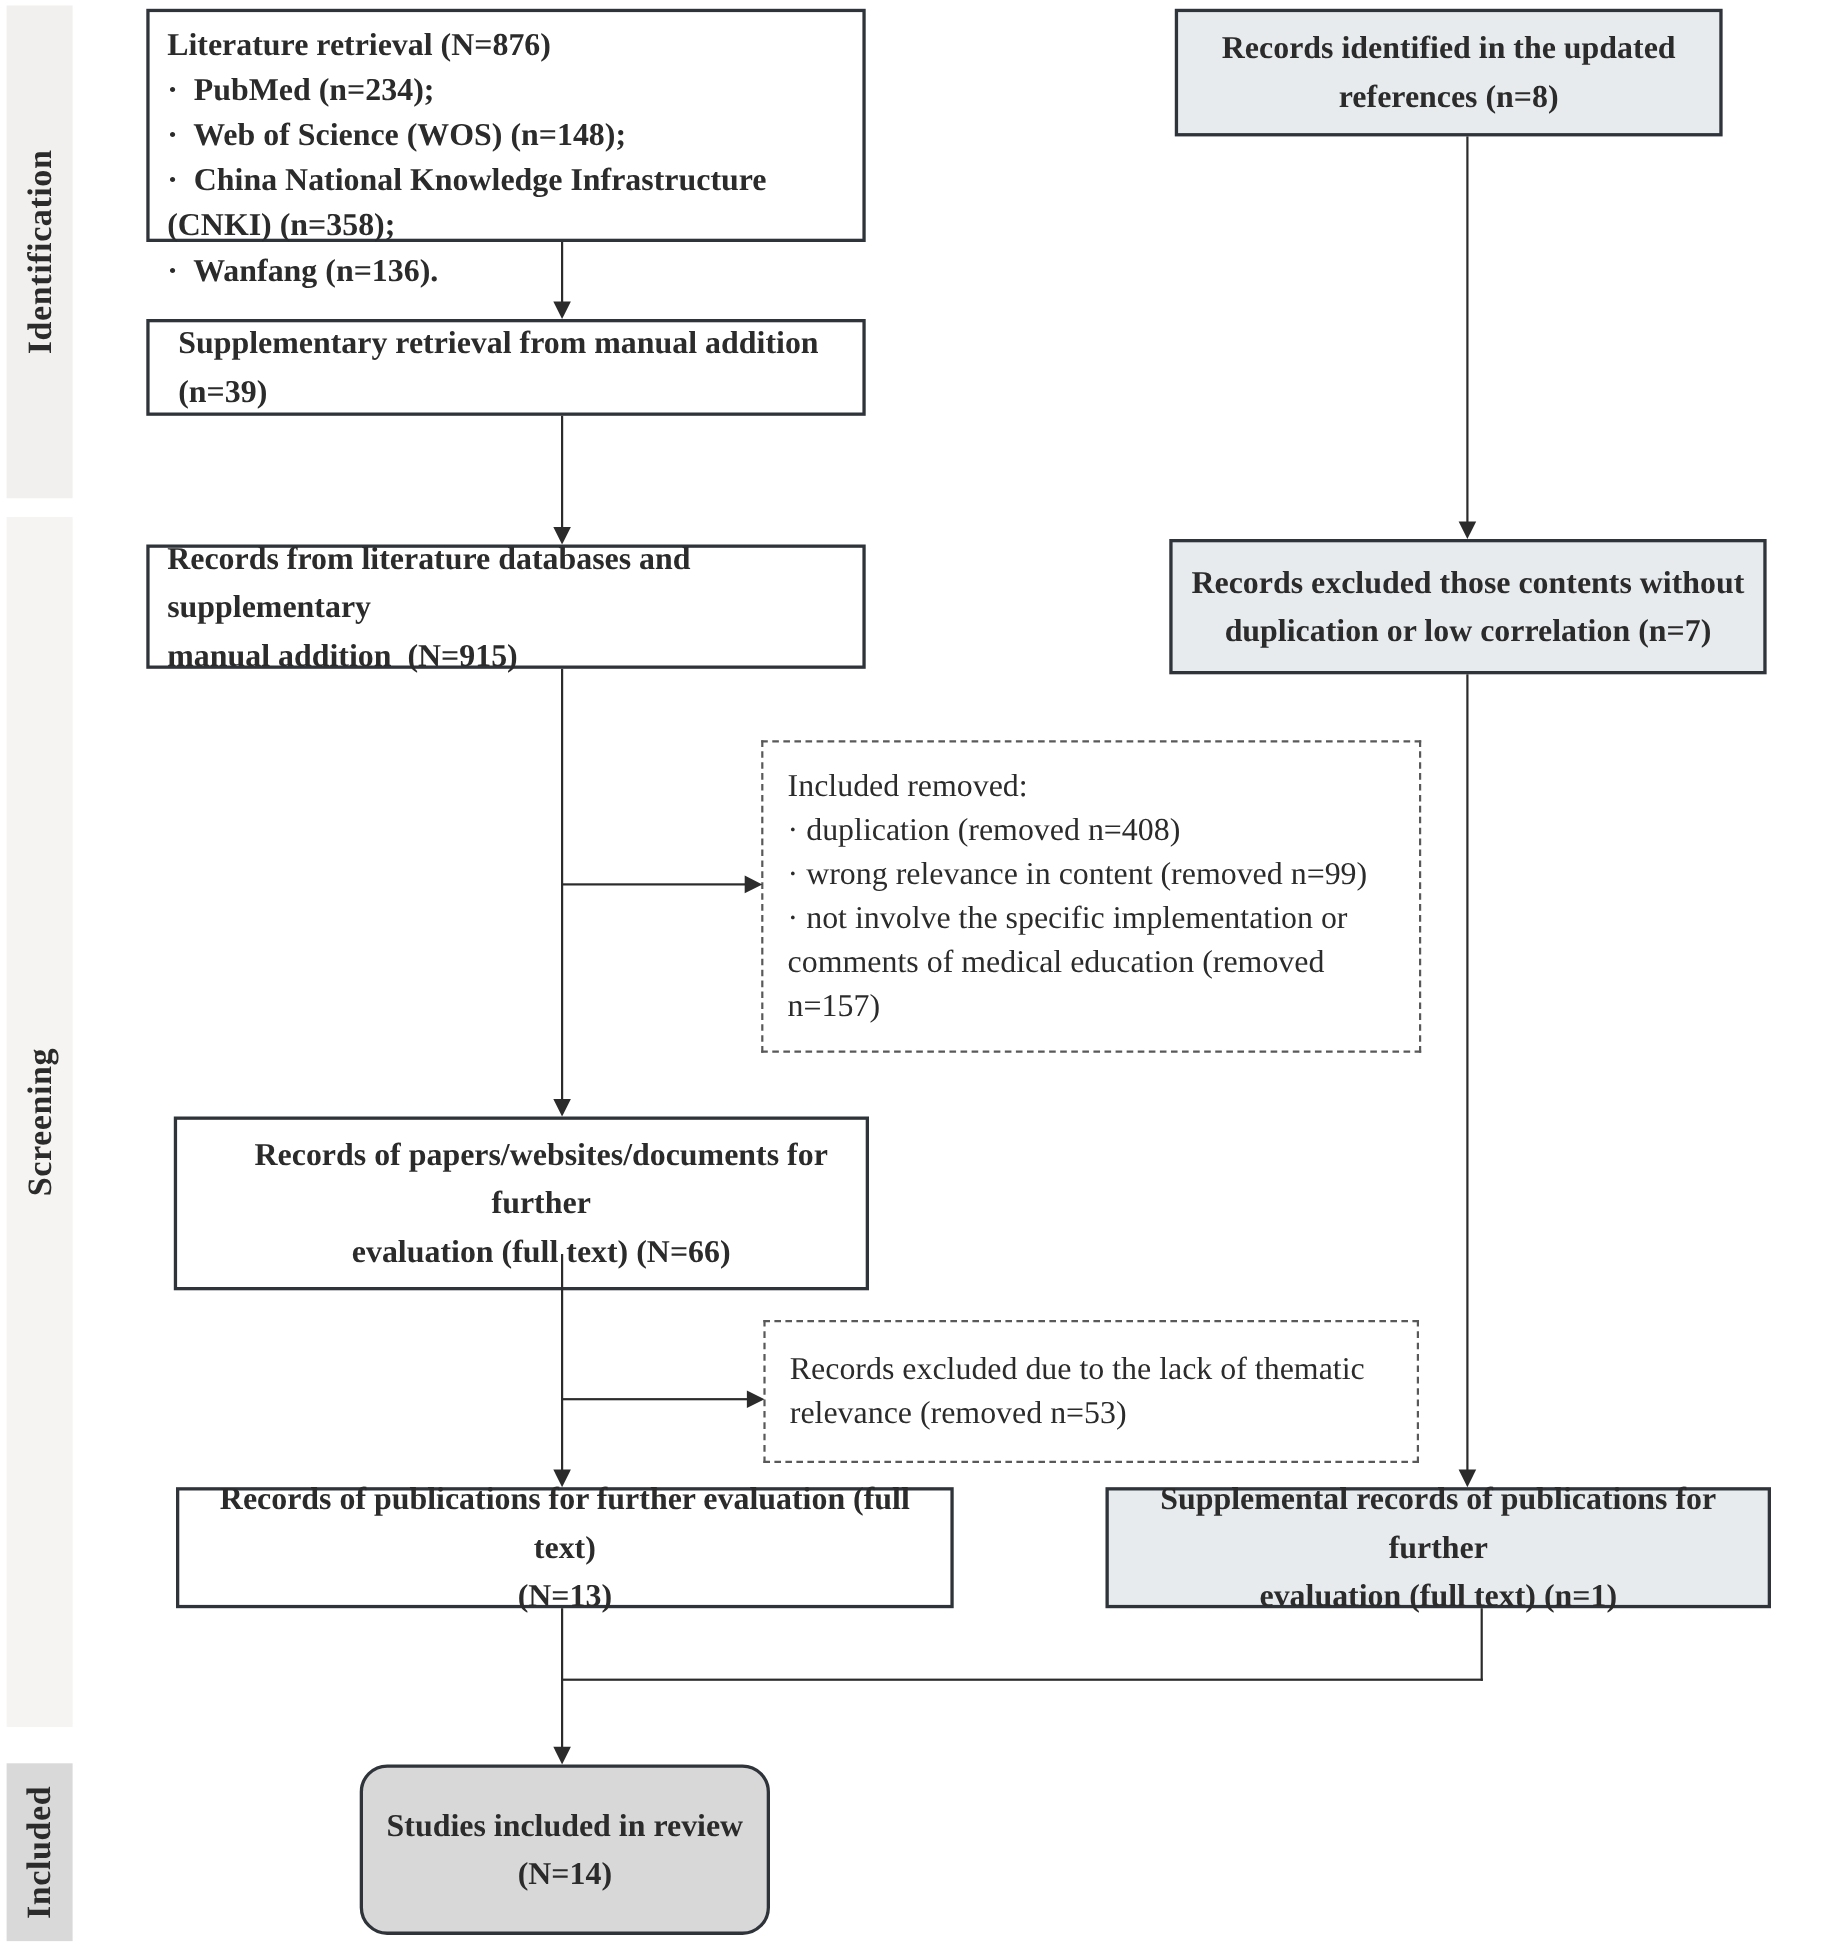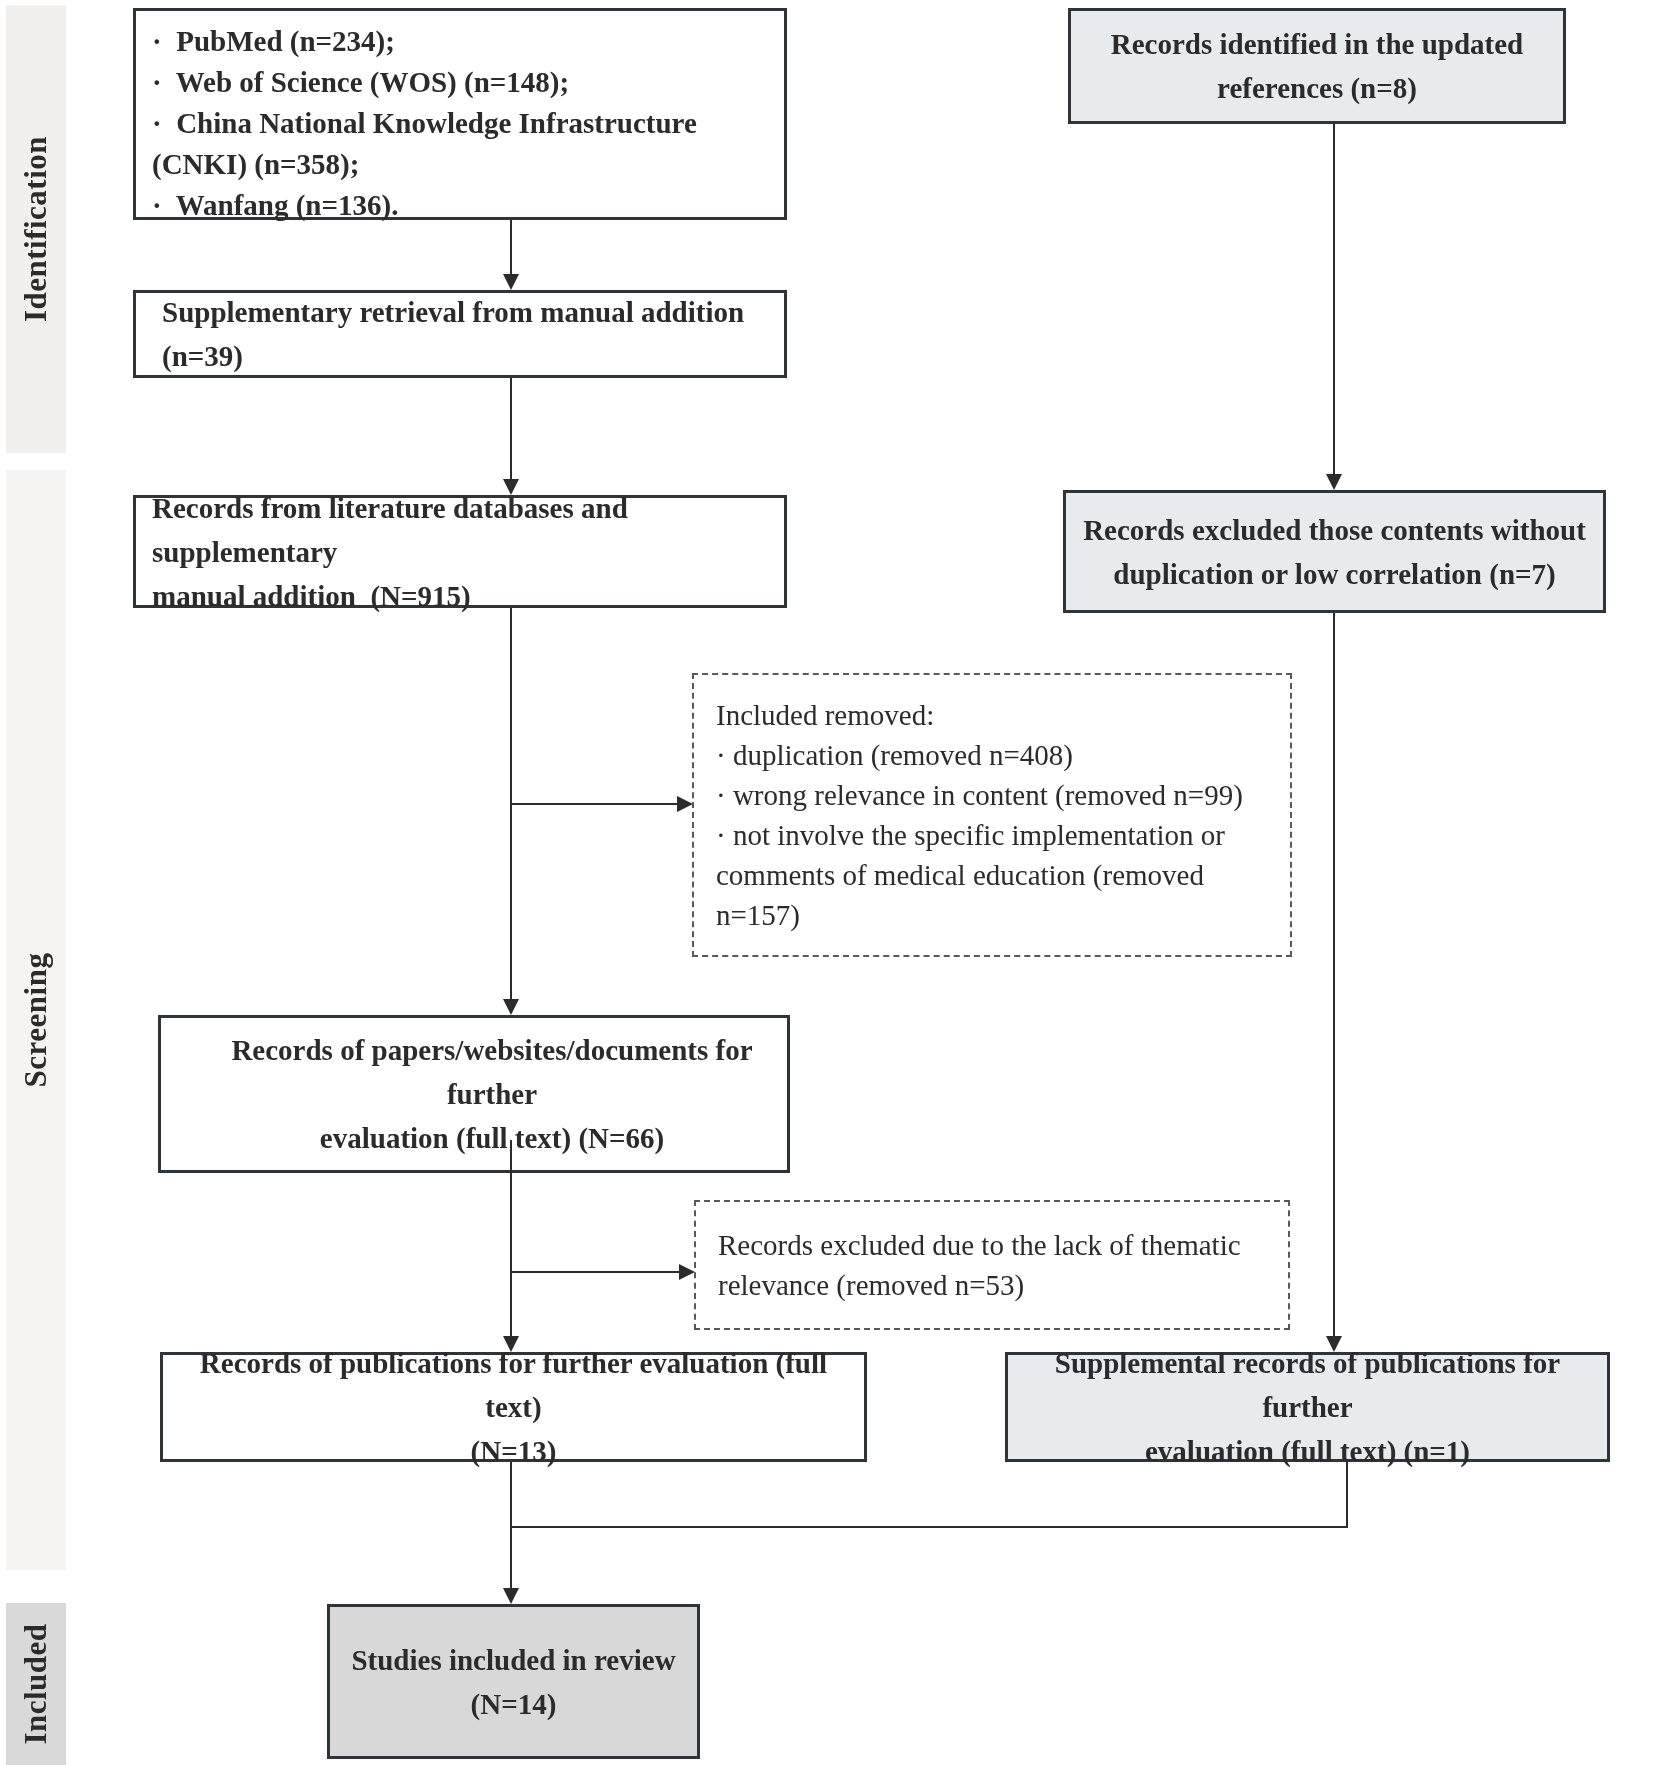--- a/index.html
+++ b/index.html
@@ -33,21 +33,21 @@
     flex-direction:column;
     justify-content:center;
     font-weight:700;
     font-size:29px;
     line-height:44px;
   }
   .box .box-text{white-space:pre-line;}
   .box.align-left{padding:6px 16px;}
   .box.align-center{padding:6px 12px;text-align:center;}
   .box.shaded{background:var(--shaded-box-bg,#e8ebee);}
-  .box.gray{background:var(--included-box-bg,#d8d8d8);}
+  .box.gray{background:var(--included-box-bg,#d8d8d8);border-radius:25px;}
   .list-box{justify-content:flex-start;padding:10px 16px;line-height:41px;}
   
   .dashed-box{
     position:absolute;
     box-sizing:border-box;
     border:2px dashed var(--dashed-border,#595959);
     background:#ffffff;
     font-weight:400;
     font-size:29px;
     line-height:40px;
@@ -82,20 +82,21 @@
     <span class="strip-label">Identification</span>
   </div>
   <div class="strip strip-screening">
     <span class="strip-label">Screening</span>
   </div>
   <div class="strip strip-included">
     <span class="strip-label">Included</span>
   </div>
 
   <div class="box list-box" style="left:133px;top:8px;width:654px;height:212px;">
+    <div>Literature retrieval (N=876)</div>
     <div>·&nbsp; PubMed (n=234);</div>
     <div>·&nbsp; Web of Science (WOS) (n=148);</div>
     <div>·&nbsp; China National Knowledge Infrastructure (CNKI) (n=358);</div>
     <div>·&nbsp; Wanfang (n=136).</div>
   </div>
 
   <div class="box align-left" style="left:133px;top:290px;width:654px;height:88px;padding-left:26px;">
     <div class="box-text">Supplementary retrieval from manual addition (n=39)</div>
   </div>
 

